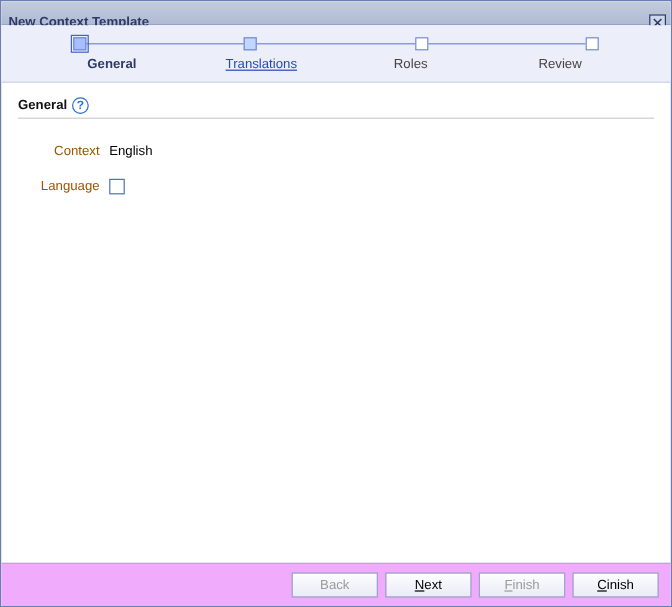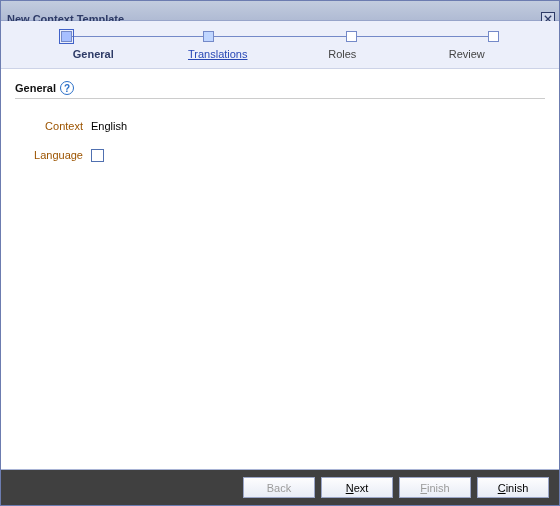--- a/index.html
+++ b/index.html
@@ -156,21 +156,21 @@
   .checkbox {
     margin-top: 3px;
     width: 13px; height: 13px;
     border: 1px solid #5070b0;
     background: #fff;
     cursor: pointer;
   }
   .button-bar {
     position: absolute;
     bottom: 0; left: 0; right: 0;
-    background: #404040;
+    background: #f0abfc;
     border-top: 1px solid #a8b3d4;
     padding: 7px 10px;
     display: flex;
     justify-content: flex-end;
     gap: 6px;
   }
   .btn {
     min-width: 72px;
     height: 21px;
     border: 1px solid #9aa5c7;

